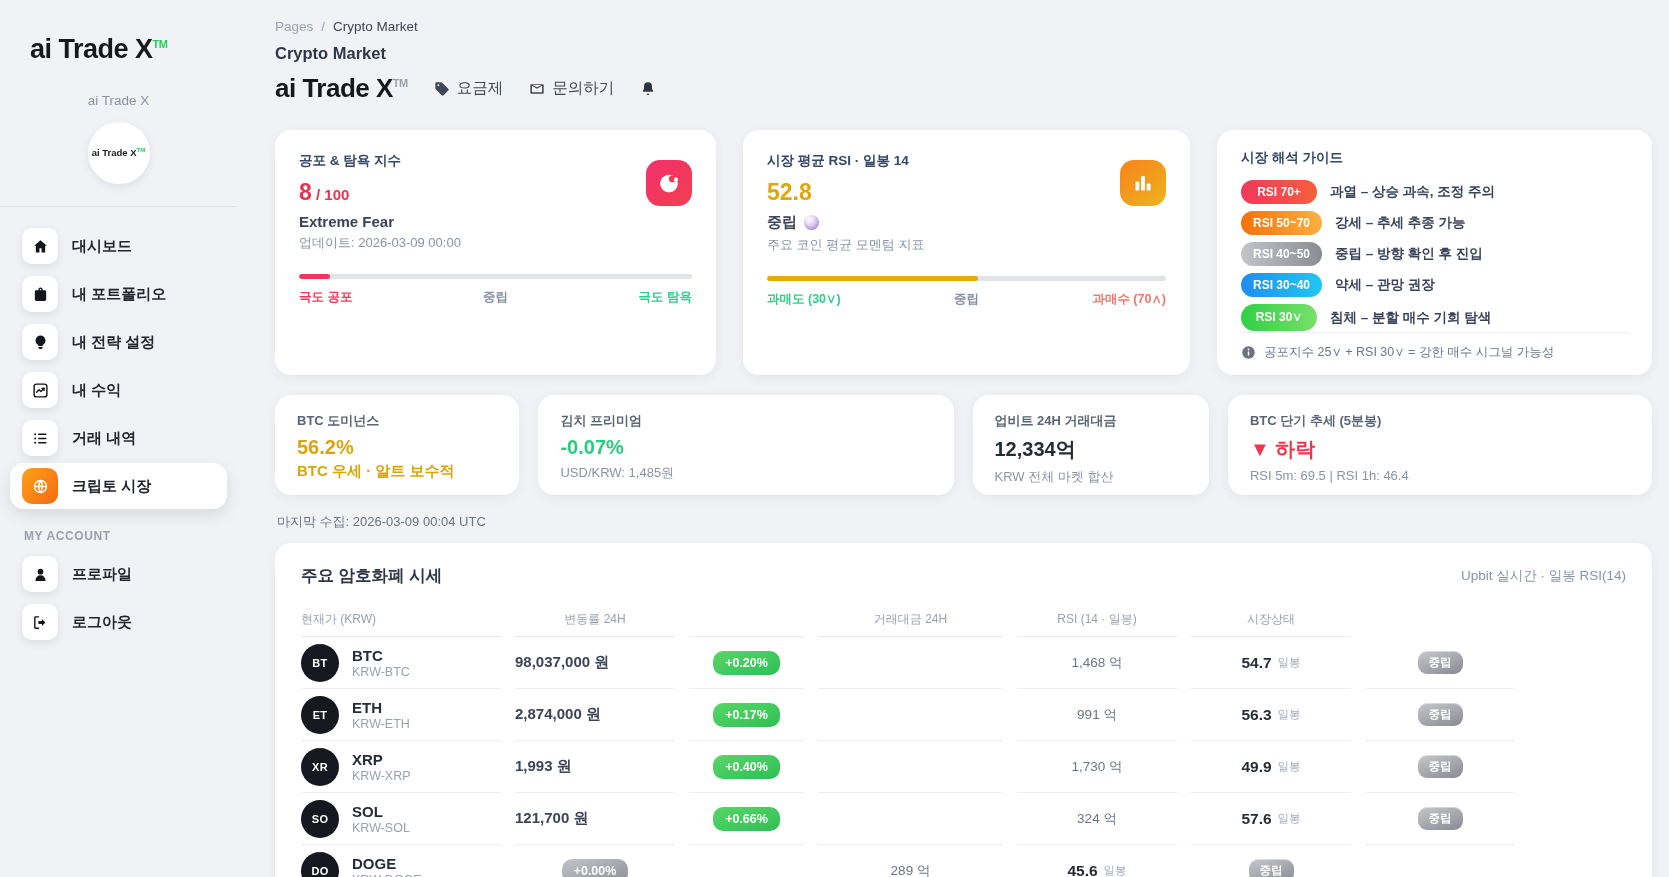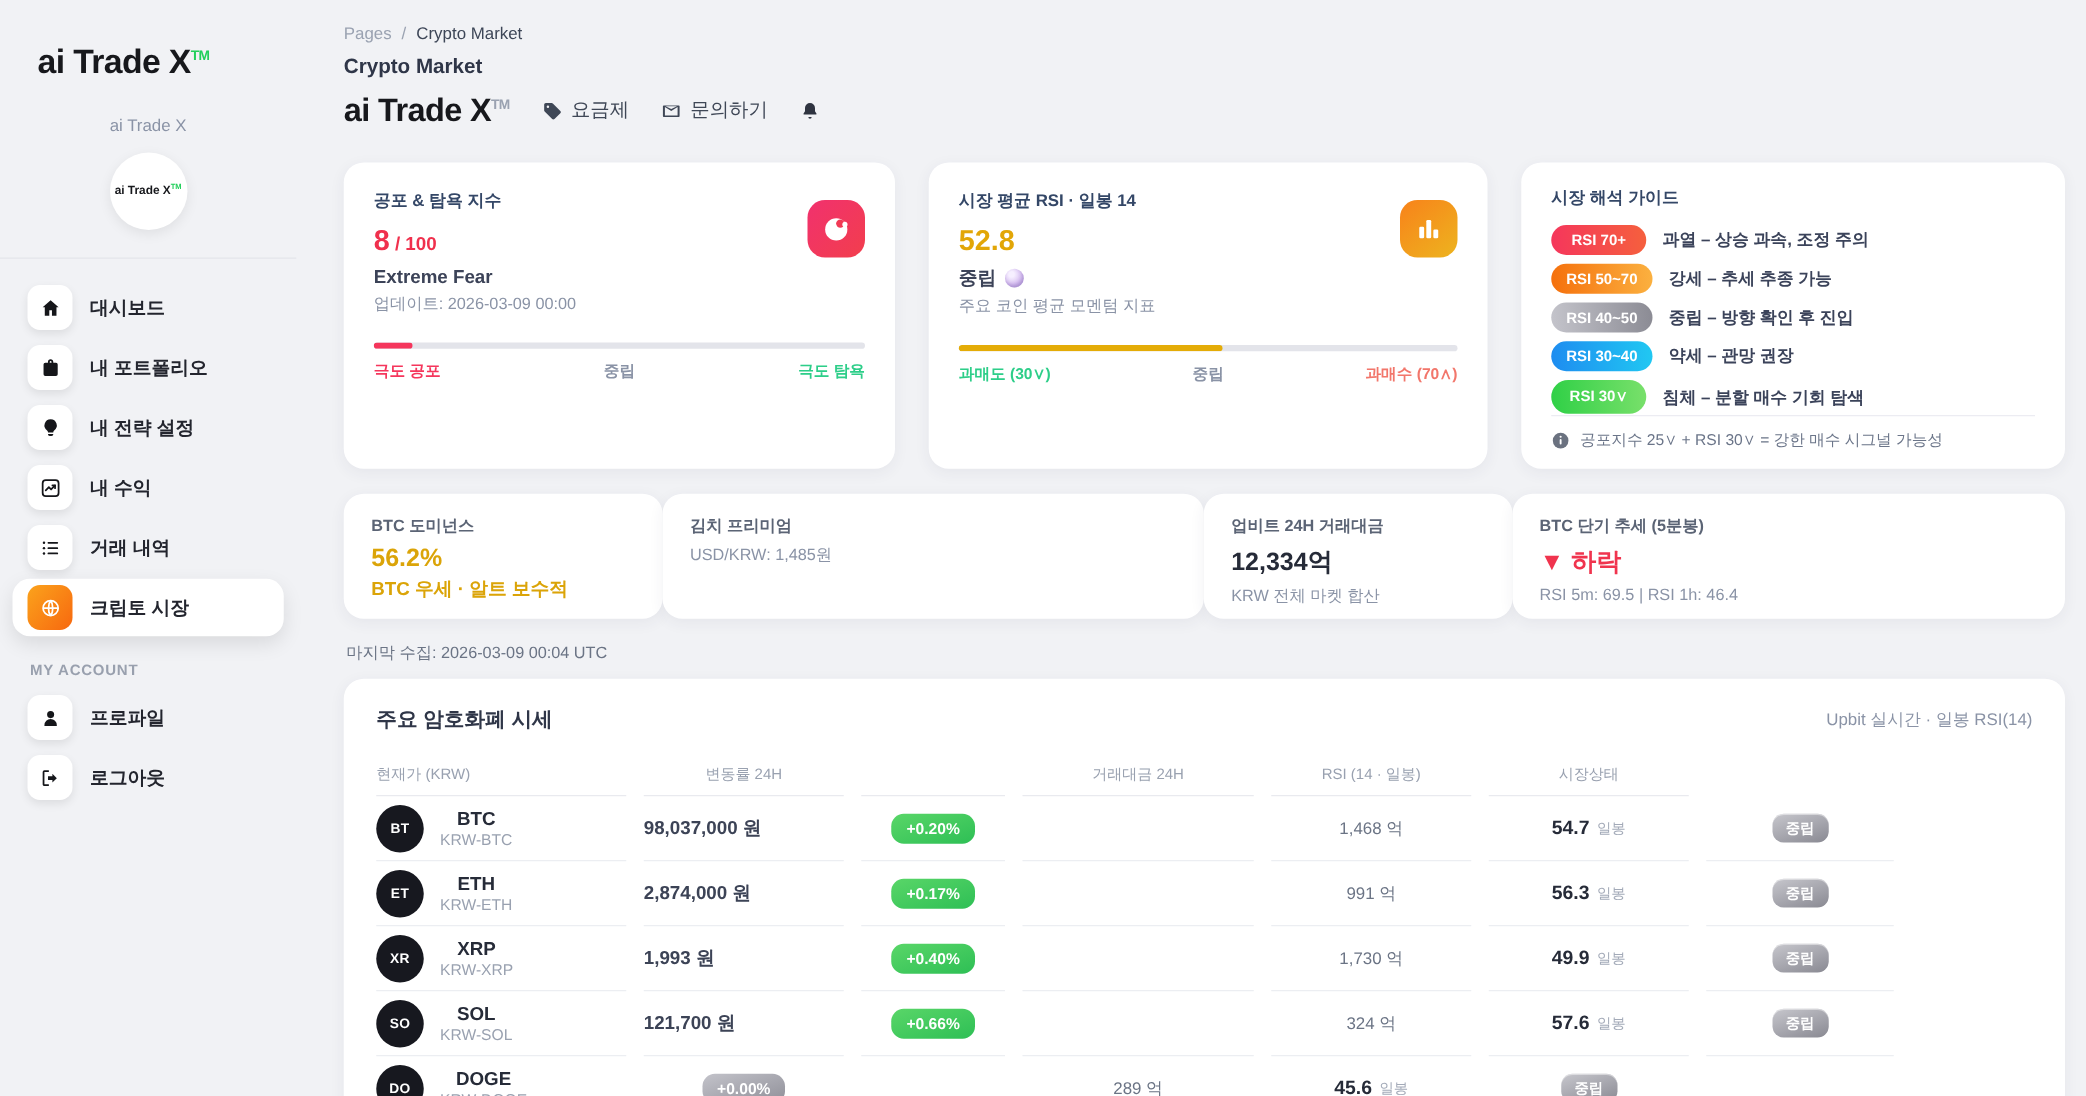--- a/index.html
+++ b/index.html
@@ -83,42 +83,42 @@
   .gb-warning { background:linear-gradient(87deg,#f5700c,#fbb140); }
   .gb-neutral { background:linear-gradient(87deg,#c4c4cb,#8b8b94); }
   .gb-info    { background:linear-gradient(87deg,#1e8cf0,#21c8f2); }
   .gb-success { background:linear-gradient(87deg,#2fd046,#79e06b); }
   .guide-text { font-size:13.5px; font-weight:600; color:#3b435a; }
   .guide-foot { border-top:1px solid #ececf2; margin-top:1px; padding-top:11px;
                 display:flex; align-items:center; gap:8px; font-size:12.5px; color:#6b7589; }
   .guide-foot svg { width:15px; height:15px; flex:0 0 15px; }
 
   
-  .stat-cards { display:grid; grid-template-columns:245fr 416fr 237fr 425fr; margin-top:20px; }
+  .stat-cards { display:grid; grid-template-columns:245fr 416fr 237fr 425fr; gap:19px; margin-top:20px; }
   .stat-card { padding:17px 22px; height:100px; }
   .stat-title { font-size:13px; font-weight:600; color:#5b6475; }
   .stat-value { margin-top:6px; font-size:20px; font-weight:800; }
   .val-gold { color:#dba408; } .val-green { color:#27cd7e; } .val-dark { color:#262b38; } .val-red { color:#f0344e; }
   .stat-sub { margin-top:5px; font-size:13px; }
   .sub-gold { color:#dba408; font-size:15px; font-weight:700; margin-top:3px; }
   .sub-gray { color:#8a93a6; }
 
   .last-sync { margin:18px 0 12px 2px; font-size:13px; color:#6b7485; }
 
   
   .table-card { padding-top:22px; min-height:400px; }
   .table-head { display:flex; justify-content:space-between; align-items:center; padding:0 26px; }
   .table-title { font-size:16.5px; font-weight:700; color:#2f3648; }
   .table-sub { font-size:13.5px; color:#8a93a6; }
   .thead-row, .t-row { display:grid; grid-template-columns:200px 160px 115px 185px 160px 160px 150px;
                        column-gap:14px; padding:0 26px; align-items:stretch; }
   .thead-row { margin-top:16px; height:34px; font-size:12px; color:#99a1b0; }
   .thead-row > div, .t-row > div { border-bottom:1px solid #e9eaef; display:flex; align-items:center; }
   .t-row { height:52px; }
-  .t-row > div { border-bottom:1px solid #eceef2;text-align:center; }
+  .t-row > div { border-bottom:1px solid #eceef2; }
   .cell-c { justify-content:center; text-align:center; }
   .coin-cell { gap:13px; }
   .coin-avatar { width:38px; height:38px; border-radius:50%; background:#17181f; color:#fff;
                  display:flex; align-items:center; justify-content:center; font-size:11px; font-weight:800; letter-spacing:.3px; flex:0 0 38px; }
   .coin-name { font-size:15px; font-weight:700; color:#262b38; line-height:1.3; }
   .coin-pair { font-size:12.5px; color:#99a1b0; }
   .price-cell { font-size:15px; font-weight:600; color:#3c4356; }
   .chg-badge { padding:5px 12px; border-radius:10px; color:#fff; font-size:12.5px; font-weight:800; }
   .chg-up   { background:linear-gradient(160deg,#59d668,#2ebf55); }
   .chg-flat { background:linear-gradient(160deg,#c3c3ca,#8f8f98); }
@@ -347,20 +347,21 @@
     </section>
 
     <section class="stat-cards" id="stat-cards">
         <div class="card stat-card">
     <div class="stat-title">BTC 도미넌스</div>
     <div class="stat-value js-val val-gold">56.2%</div>
     <div class="stat-sub js-sub sub-gold">BTC 우세 · 알트 보수적</div>
   </div>
         <div class="card stat-card">
     <div class="stat-title">김치 프리미엄</div>
+    <div class="stat-value js-val val-green">-0.07%</div>
     <div class="stat-sub js-sub sub-gray">USD/KRW: 1,485원</div>
   </div>
         <div class="card stat-card">
     <div class="stat-title">업비트 24H 거래대금</div>
     <div class="stat-value js-val val-dark">12,334억</div>
     <div class="stat-sub js-sub sub-gray">KRW 전체 마켓 합산</div>
   </div>
         <div class="card stat-card">
     <div class="stat-title">BTC 단기 추세 (5분봉)</div>
     <div class="stat-value js-val val-red">▼ 하락</div>

